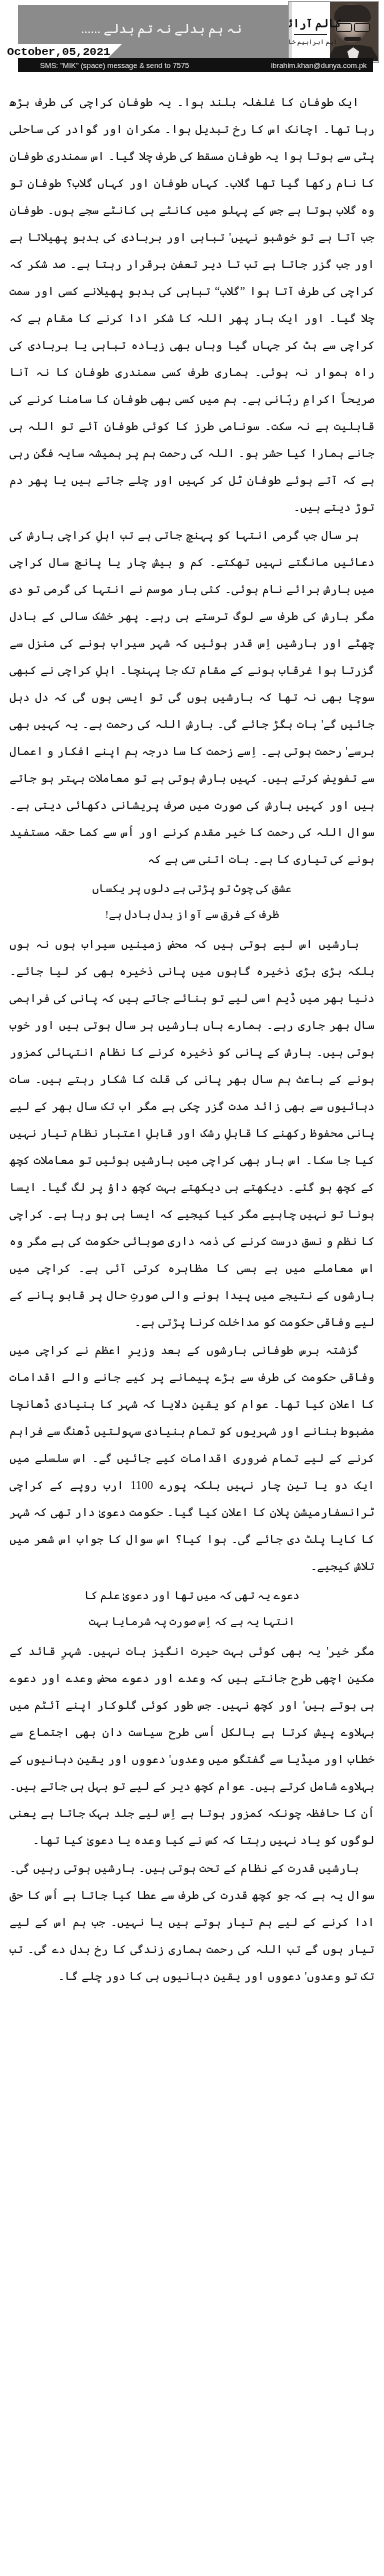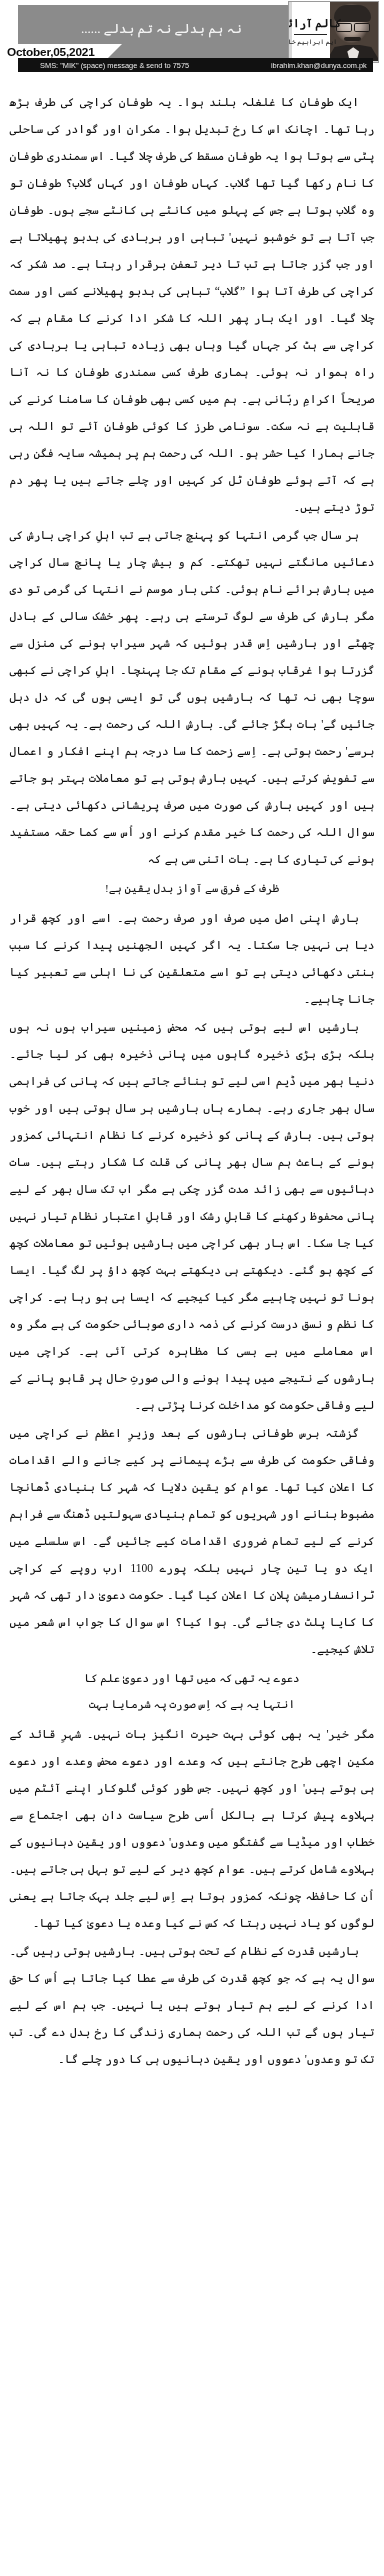--- a/index.html
+++ b/index.html
@@ -67,21 +67,21 @@
     white-space: nowrap;
     letter-spacing: 0px;
     text-shadow: 0 0 0.6px rgba(255,255,255,.35);
   }
 
   .issue-date {
     position: absolute;
     left: 7px;
     top: 45px;
     color: #0d0d0d;
-    font-family: Liberation Sans, sans-serif;
+    font-family: Liberation Mono, monospace;
     font-size: 11.8px;
     font-weight: 700;
     letter-spacing: -0.2px;
     direction: ltr;
     white-space: nowrap;
   }
 
   
   .author-block {
     position: absolute;
@@ -264,24 +264,24 @@
     <span class="sms-right">ibrahim.khan@dunya.com.pk</span>
   </div>
 </div>
 
 <div class="article">
 
   <p class="para">ایک طوفان کا غلغلہ بلند ہوا۔ یہ طوفان کراچی کی طرف بڑھ رہا تھا۔ اچانک اس کا رخ تبدیل ہوا۔ مکران اور گوادر کی ساحلی پٹی سے ہوتا ہوا یہ طوفان مسقط کی طرف چلا گیا۔ اس سمندری طوفان کا نام رکھا گیا تھا گلاب۔ کہاں طوفان اور کہاں گلاب؟ طوفان تو وہ گلاب ہوتا ہے جس کے پہلو میں کانٹے ہی کانٹے سجے ہوں۔ طوفان جب آتا ہے تو خوشبو نہیں' تباہی اور بربادی کی بدبو پھیلاتا ہے اور جب گزر جاتا ہے تب تا دیر تعفن برقرار رہتا ہے۔ صد شکر کہ کراچی کی طرف آتا ہوا ”گلاب“ تباہی کی بدبو پھیلانے کسی اور سمت چلا گیا۔ اور ایک بار پھر اللہ کا شکر ادا کرنے کا مقام ہے کہ کراچی سے ہٹ کر جہاں گیا وہاں بھی زیادہ تباہی یا بربادی کی راہ ہموار نہ ہوئی۔ ہماری طرف کسی سمندری طوفان کا نہ آنا صریحاً اکرامِ ربّانی ہے۔ ہم میں کسی بھی طوفان کا سامنا کرنے کی قابلیت ہے نہ سکت۔ سونامی طرز کا کوئی طوفان آئے تو اللہ ہی جانے ہمارا کیا حشر ہو۔ اللہ کی رحمت ہم پر ہمیشہ سایہ فگن رہی ہے کہ آتے ہوئے طوفان ٹل کر کہیں اور چلے جاتے ہیں یا پھر دم توڑ دیتے ہیں۔</p>
   <p class="para">ہر سال جب گرمی انتہا کو پہنچ جاتی ہے تب اہلِ کراچی بارش کی دعائیں مانگتے نہیں تھکتے۔ کم و بیش چار یا پانچ سال کراچی میں بارش برائے نام ہوئی۔ کئی بار موسم نے انتہا کی گرمی تو دی مگر بارش کی طرف سے لوگ ترستے ہی رہے۔ پھر خشک سالی کے بادل چھٹے اور بارشیں اِس قدر ہوئیں کہ شہر سیراب ہونے کی منزل سے گزرتا ہوا غرقاب ہونے کے مقام تک جا پہنچا۔ اہلِ کراچی نے کبھی سوچا بھی نہ تھا کہ بارشیں ہوں گی تو ایسی ہوں گی کہ دل دہل جائیں گے' بات بگڑ جائے گی۔ بارش اللہ کی رحمت ہے۔ یہ کہیں بھی برسے' رحمت ہوتی ہے۔ اِسے زحمت کا سا درجہ ہم اپنے افکار و اعمال سے تفویض کرتے ہیں۔ کہیں بارش ہوتی ہے تو معاملات بہتر ہو جاتے ہیں اور کہیں بارش کی صورت میں صرف پریشانی دکھائی دیتی ہے۔ سوال اللہ کی رحمت کا خیر مقدم کرنے اور اُس سے کما حقہ مستفید ہونے کی تیاری کا ہے۔ بات اتنی سی ہے کہ</p>
 
   <div class="verse">
-    <div class="verse-line">ظرف کے فرق سے آواز بدل یقین ہے!</div>
-  </div>
-
-  <p class="para">بارش اپنی اصل میں صرف اور صرف رحمت ہے۔ اسے اور کچھ قرار دیا ہی نہیں جا سکتا۔ یہ اگر کہیں الجھنیں پیدا کرنے کا سبب بنتی دکھائی دیتی ہے تو اسے متعلقین کی نا اہلی سے تعبیر کیا جانا چاہیے۔</p>
+    <div class="verse-line">عشق کی چوٹ تو پڑتی ہے دلوں پر یکساں</div>
+    <div class="verse-line">ظرف کے فرق سے آواز بدل بادل ہے!</div>
+  </div>
+
   <p class="para">بارشیں اس لیے ہوتی ہیں کہ محض زمینیں سیراب ہوں نہ ہوں بلکہ بڑی بڑی ذخیرہ گاہوں میں پانی ذخیرہ بھی کر لیا جائے۔ دنیا بھر میں ڈیم اسی لیے تو بنائے جاتے ہیں کہ پانی کی فراہمی سال بھر جاری رہے۔ ہمارے ہاں بارشیں ہر سال ہوتی ہیں اور خوب ہوتی ہیں۔ بارش کے پانی کو ذخیرہ کرنے کا نظام انتہائی کمزور ہونے کے باعث ہم سال بھر پانی کی قلت کا شکار رہتے ہیں۔ سات دہائیوں سے بھی زائد مدت گزر چکی ہے مگر اب تک سال بھر کے لیے پانی محفوظ رکھنے کا قابلِ رشک اور قابلِ اعتبار نظام تیار نہیں کیا جا سکا۔ اس بار بھی کراچی میں بارشیں ہوئیں تو معاملات کچھ کے کچھ ہو گئے۔ دیکھتے ہی دیکھتے بہت کچھ داؤ پر لگ گیا۔ ایسا ہونا تو نہیں چاہیے مگر کیا کیجیے کہ ایسا ہی ہو رہا ہے۔ کراچی کا نظم و نسق درست کرنے کی ذمہ داری صوبائی حکومت کی ہے مگر وہ اس معاملے میں بے بسی کا مظاہرہ کرتی آئی ہے۔ کراچی میں بارشوں کے نتیجے میں پیدا ہونے والی صورتِ حال پر قابو پانے کے لیے وفاقی حکومت کو مداخلت کرنا پڑتی ہے۔</p>
   <p class="para">گزشتہ برس طوفانی بارشوں کے بعد وزیرِ اعظم نے کراچی میں وفاقی حکومت کی طرف سے بڑے پیمانے پر کیے جانے والے اقدامات کا اعلان کیا تھا۔ عوام کو یقین دلایا کہ شہر کا بنیادی ڈھانچا مضبوط بنانے اور شہریوں کو تمام بنیادی سہولتیں ڈھنگ سے فراہم کرنے کے لیے تمام ضروری اقدامات کیے جائیں گے۔ اس سلسلے میں ایک دو یا تین چار نہیں بلکہ پورے 1100 ارب روپے کے کراچی ٹرانسفارمیشن پلان کا اعلان کیا گیا۔ حکومت دعویٰ دار تھی کہ شہر کا کایا پلٹ دی جائے گی۔ ہوا کیا؟ اس سوال کا جواب اس شعر میں تلاش کیجیے۔</p>
 
   <div class="verse">
     <div class="verse-line">دعوے یہ تھی کہ میں تھا اور دعویٰ علم کا</div>
     <div class="verse-line">انتہا یہ ہے کہ اِس صورت پہ شرمایا بہت</div>
   </div>
 
   <p class="para no-indent">مگر خیر' یہ بھی کوئی بہت حیرت انگیز بات نہیں۔ شہرِ قائد کے مکین اچھی طرح جانتے ہیں کہ وعدے اور دعوے محض وعدے اور دعوے ہی ہوتے ہیں' اور کچھ نہیں۔ جس طور کوئی گلوکار اپنے آئٹم میں بہلاوے پیش کرتا ہے بالکل اُسی طرح سیاست دان بھی اجتماع سے خطاب اور میڈیا سے گفتگو میں وعدوں' دعووں اور یقین دہانیوں کے بہلاوے شامل کرتے ہیں۔ عوام کچھ دیر کے لیے تو بہل ہی جاتے ہیں۔ اُن کا حافظہ چونکہ کمزور ہوتا ہے اِس لیے جلد بہک جاتا ہے یعنی لوگوں کو یاد نہیں رہتا کہ کس نے کیا وعدہ یا دعویٰ کیا تھا۔</p>
   <p class="para">بارشیں قدرت کے نظام کے تحت ہوتی ہیں۔ بارشیں ہوتی رہیں گی۔ سوال یہ ہے کہ جو کچھ قدرت کی طرف سے عطا کیا جاتا ہے اُس کا حق ادا کرنے کے لیے ہم تیار ہوتے ہیں یا نہیں۔ جب ہم اس کے لیے تیار ہوں گے تب اللہ کی رحمت ہماری زندگی کا رخ بدل دے گی۔ تب تک تو وعدوں' دعووں اور یقین دہانیوں ہی کا دور چلے گا۔</p>

